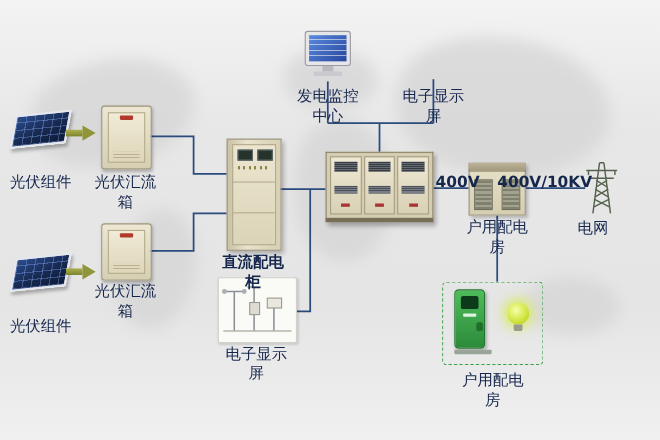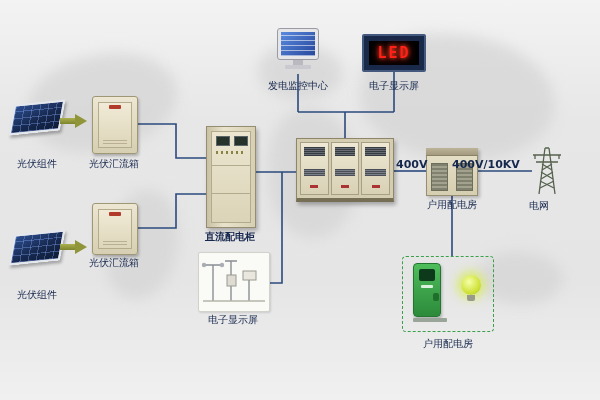--- a/index.html
+++ b/index.html
@@ -15,22 +15,22 @@
   .b-sa { left:108px; top:190px; width:70px;  height:110px; transform:rotate(14deg); }
   .b-eu { left:258px; top:45px;  width:85px;  height:55px; }
   .b-af { left:268px; top:108px; width:90px;  height:130px; }
   .b-as { left:360px; top:35px;  width:195px; height:125px; transform:rotate(4deg); }
   .b-au { left:478px; top:252px; width:85px;  height:52px; }
 
   svg.wires { position:absolute; left:0; top:0; z-index:1; }
   .conn { stroke:var(--line,#2b4a7d); stroke-width:1.6; fill:none; }
 
   .node { position:absolute; z-index:2; }
-  .lbl  { position:absolute; z-index:3; font-size:10px; color:#16274d; text-align:center; line-height:1.25; }
-  .vlbl { font-size:11px; font-weight:bold; }
+  .lbl  { position:absolute; z-index:3; font-size:14px; color:#16274d; text-align:center; line-height:1.25; }
+  .vlbl { font-size:14px; font-weight:bold; }
 
   
   .pv-cells {
     width:46px; height:27px; border:2px solid #e4e8ee; box-shadow:2px 3px 3px rgba(0,0,0,.28);
     transform:skewX(-16deg) rotate(-6deg);
     background:
       repeating-linear-gradient(90deg, rgba(140,175,255,.35) 0 1px, transparent 1px 8px),
       repeating-linear-gradient(0deg,  rgba(140,175,255,.35) 0 1px, transparent 1px 7px),
       linear-gradient(155deg,#2c4d8e 0%,#17294f 55%,#0d1b37 100%);
   }
@@ -210,25 +210,20 @@
 
   <div class="node monitor" style="left:274px;top:28px;width:48px;height:46px;">
     <div class="frame">
       <div class="screen"></div>
     </div>
     <div class="stand"></div>
     <div class="base"></div>
   </div>
   <div class="lbl" style="left:268px;top:80px;width:60px;">发电监控中心</div>
 
-  <div class="node led" style="left:362px;top:34px;width:64px;height:38px;">
-    <div class="screen">
-      <span class="txt">LED</span>
-    </div>
-  </div>
   <div class="lbl" style="left:364px;top:80px;width:60px;">电子显示屏</div>
 
   <div class="lbl vlbl" style="left:396px;top:158px;width:28px;">400V</div>
 
   <div class="node room" style="left:426px;top:148px;width:52px;height:48px;box-sizing:border-box;">
     <div class="roof"></div>
     <div class="doors">
       <div class="door"></div>
       <div class="door"></div>
     </div>

